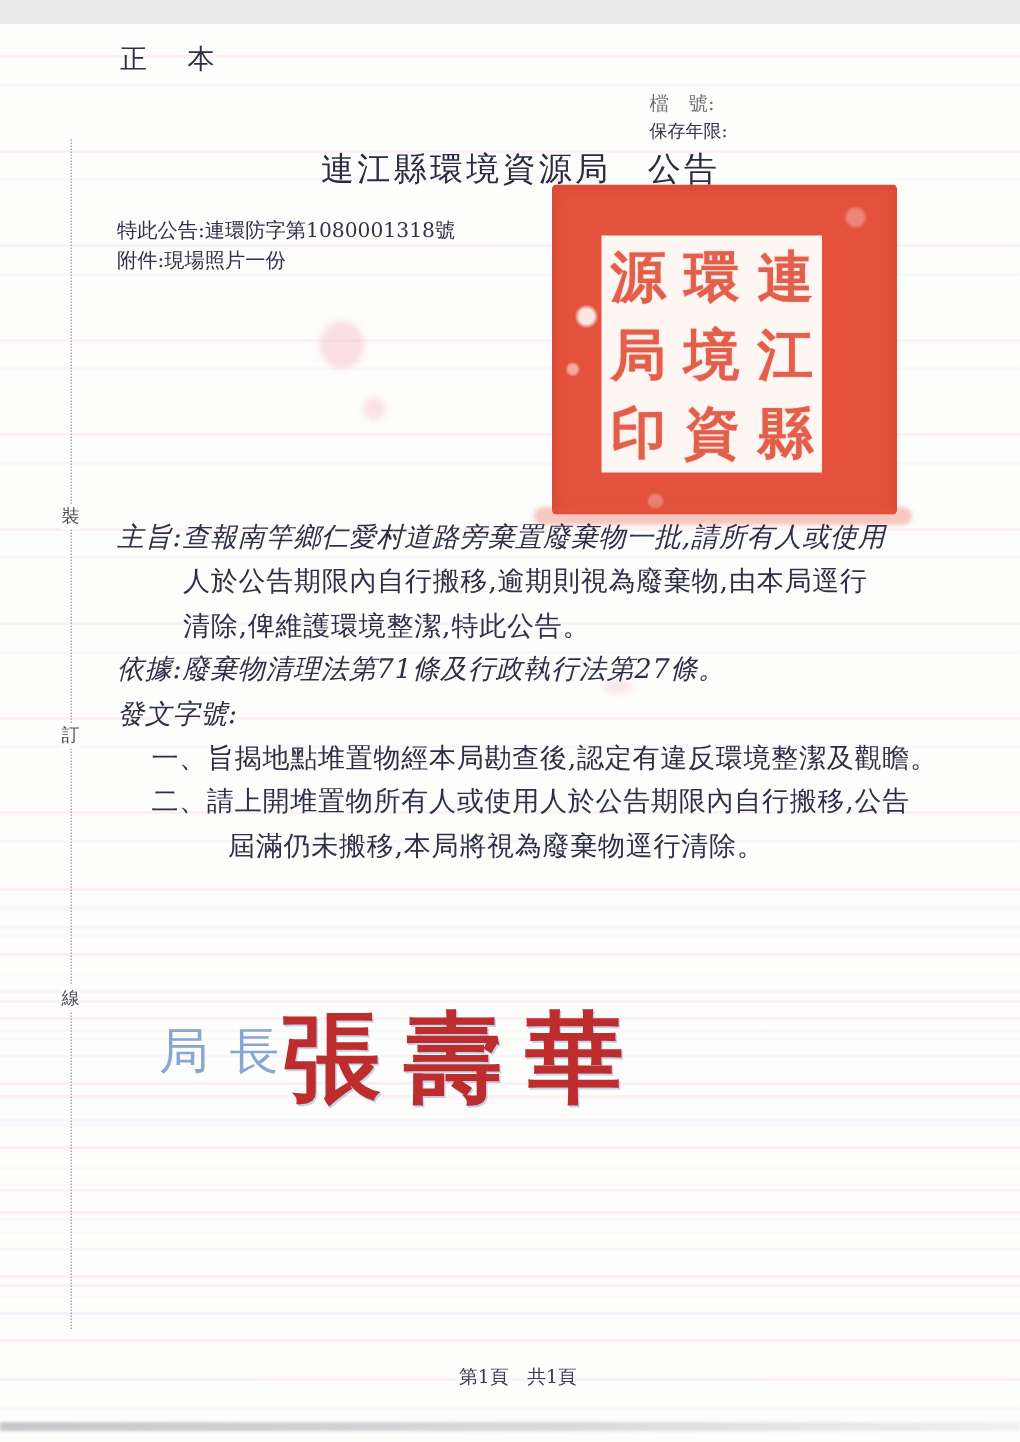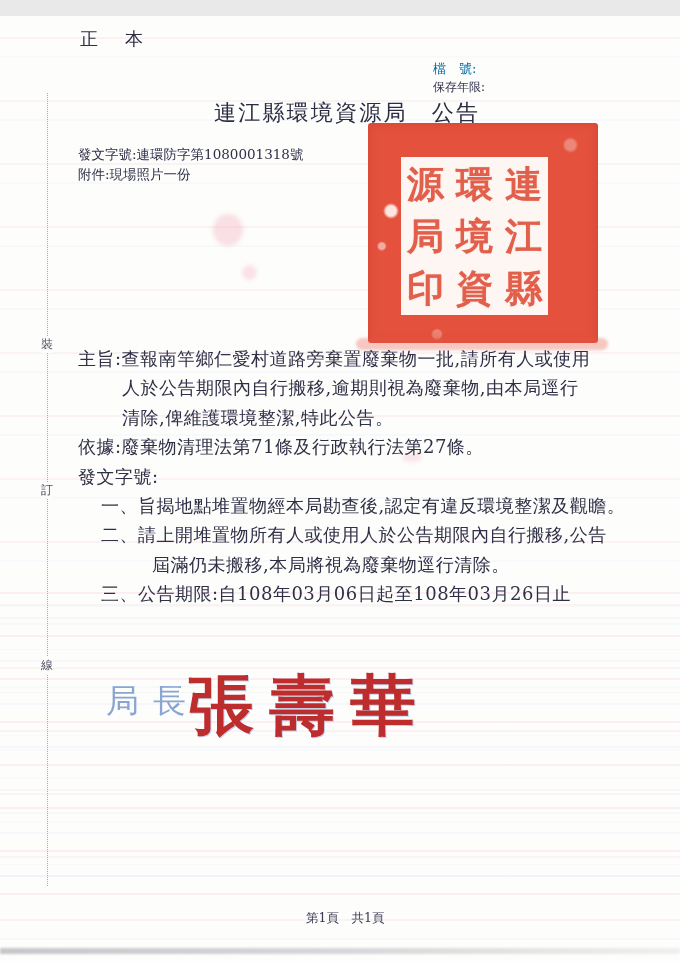--- a/index.html
+++ b/index.html
@@ -28,21 +28,21 @@
     position:absolute; left:0; top:932px; width:680px; height:6px;
     background:linear-gradient(90deg, rgba(125,125,132,.42), rgba(125,125,132,.28) 55%, rgba(125,125,132,.10));
     filter:blur(1.2px);
   }
   .smudge { position:absolute; border-radius:50%; filter:blur(2px); pointer-events:none; }
   .smudge-1 { left:213px; top:198px; width:30px; height:32px; background:rgba(240,120,145,.22); }
   .smudge-2 { left:242px; top:249px; width:15px; height:15px; background:rgba(240,120,145,.20); }
   .smudge-3 { left:402px; top:437px; width:20px; height:9px;  background:rgba(240,120,145,.18); }
 
   .copy-label { position:absolute; left:80px; top:11px; font-size:18px; letter-spacing:27px; white-space:nowrap; }
-  .file-label { position:absolute; left:433px; top:44px; font-size:13px; color:#0369a1; white-space:nowrap; }
+  .file-label { position:absolute; left:433px; top:44px; font-size:13px; color:#737373; white-space:nowrap; }
   .retention-label { position:absolute; left:433px; top:63px; font-size:12px; color:#33334e; white-space:nowrap; }
   .doc-title { position:absolute; left:214px; top:82px; font-size:22px; letter-spacing:2.2px; white-space:nowrap; color:#2b2b42; }
 
   .meta { position:absolute; left:78px; top:129px; font-size:13.5px; line-height:19.5px; color:#303048; }
   .meta div { white-space:nowrap; }
 
   
   .seal {
     position:absolute; left:368px; top:107px; width:230px; height:220px;
     background:
@@ -66,21 +66,21 @@
   }
   .seal-smear {
     position:absolute; left:356px; top:322px; width:252px; height:12px;
     background:rgba(235,95,75,.34); border-radius:6px; filter:blur(1.5px); pointer-events:none;
   }
 
   
   .body-lines { position:absolute; left:78px; top:328px; width:580px;
     font-size:18px; line-height:29.4px; letter-spacing:.5px; color:#2f2f46; }
   .bline { white-space:nowrap; }
-  .indent-0 { padding-left:0; }
+  .indent-0 { padding-left:0;font-style:italic; }
   .indent-1 { padding-left:23px; }
   .indent-2 { padding-left:44px; }
   .indent-3 { padding-left:74px; }
 
   
   .binding-line { position:absolute; left:47px; top:77px; height:793px; border-left:1px dotted #a8a8b4; }
   .binding-char { position:absolute; left:41px; font-size:12px; color:#4a4a5e; background:#fdfdfc; }
   .binding-char-0 { top:320px; }
   .binding-char-1 { top:466px; }
   .binding-char-2 { top:641px; }
@@ -105,21 +105,21 @@
   <div class="smudge smudge-1"></div>
   <div class="smudge smudge-2"></div>
   <div class="smudge smudge-3"></div>
 
   <div class="copy-label">正本</div>
   <div class="file-label">檔　號:</div>
   <div class="retention-label">保存年限:</div>
   <div class="doc-title">連江縣環境資源局　公告</div>
 
   <div class="meta">
-    <div>發文字號:連環防字第1080001318號</div>
+    <div>特此公告:連環防字第1080001318號</div>
     <div>附件:現場照片一份</div>
   </div>
 
   <div class="seal" style="background-color: rgb(228, 82, 62);">
     <div class="seal-inner">
       <div class="seal-text" style="color: rgb(224, 80, 58);">
           <div class="seal-col">
             <div class="seal-char">連</div>
             <div class="seal-char">江</div>
             <div class="seal-char">縣</div>
@@ -141,21 +141,20 @@
 
   <div class="body-lines">
       <div class="bline indent-0">主旨:查報南竿鄉仁愛村道路旁棄置廢棄物一批,請所有人或使用</div>
       <div class="bline indent-2">人於公告期限內自行搬移,逾期則視為廢棄物,由本局逕行</div>
       <div class="bline indent-2">清除,俾維護環境整潔,特此公告。</div>
       <div class="bline indent-0">依據:廢棄物清理法第71條及行政執行法第27條。</div>
       <div class="bline indent-0">發文字號:</div>
       <div class="bline indent-1">一、旨揭地點堆置物經本局勘查後,認定有違反環境整潔及觀瞻。</div>
       <div class="bline indent-1">二、請上開堆置物所有人或使用人於公告期限內自行搬移,公告</div>
       <div class="bline indent-3">屆滿仍未搬移,本局將視為廢棄物逕行清除。</div>
-      <div class="bline indent-1">三、公告期限:自108年03月06日起至108年03月26日止</div>
     </div>
 
   <div class="binding-line"></div>
   <div class="binding-char binding-char-0">裝</div>
   <div class="binding-char binding-char-1">訂</div>
   <div class="binding-char binding-char-2">線</div>
 
   <div class="sig-title">局長</div>
   <div class="sig-name" style="color: #b91c1c;">張壽華</div>
 

